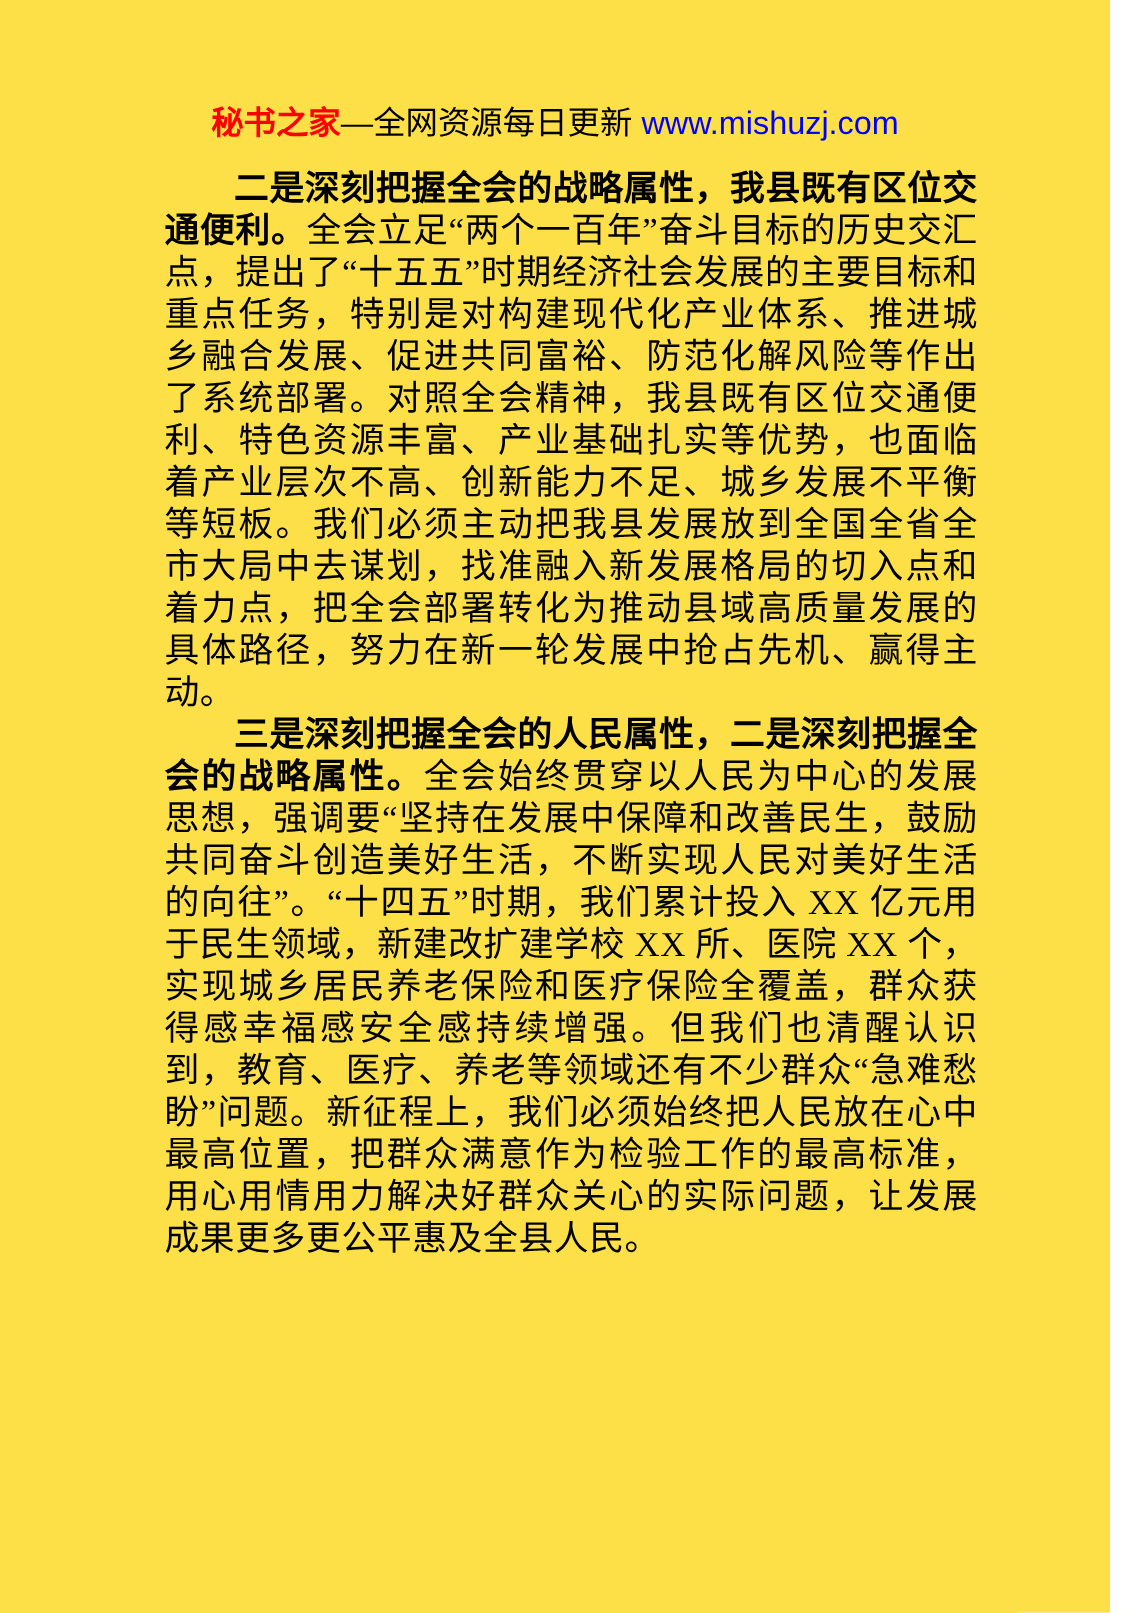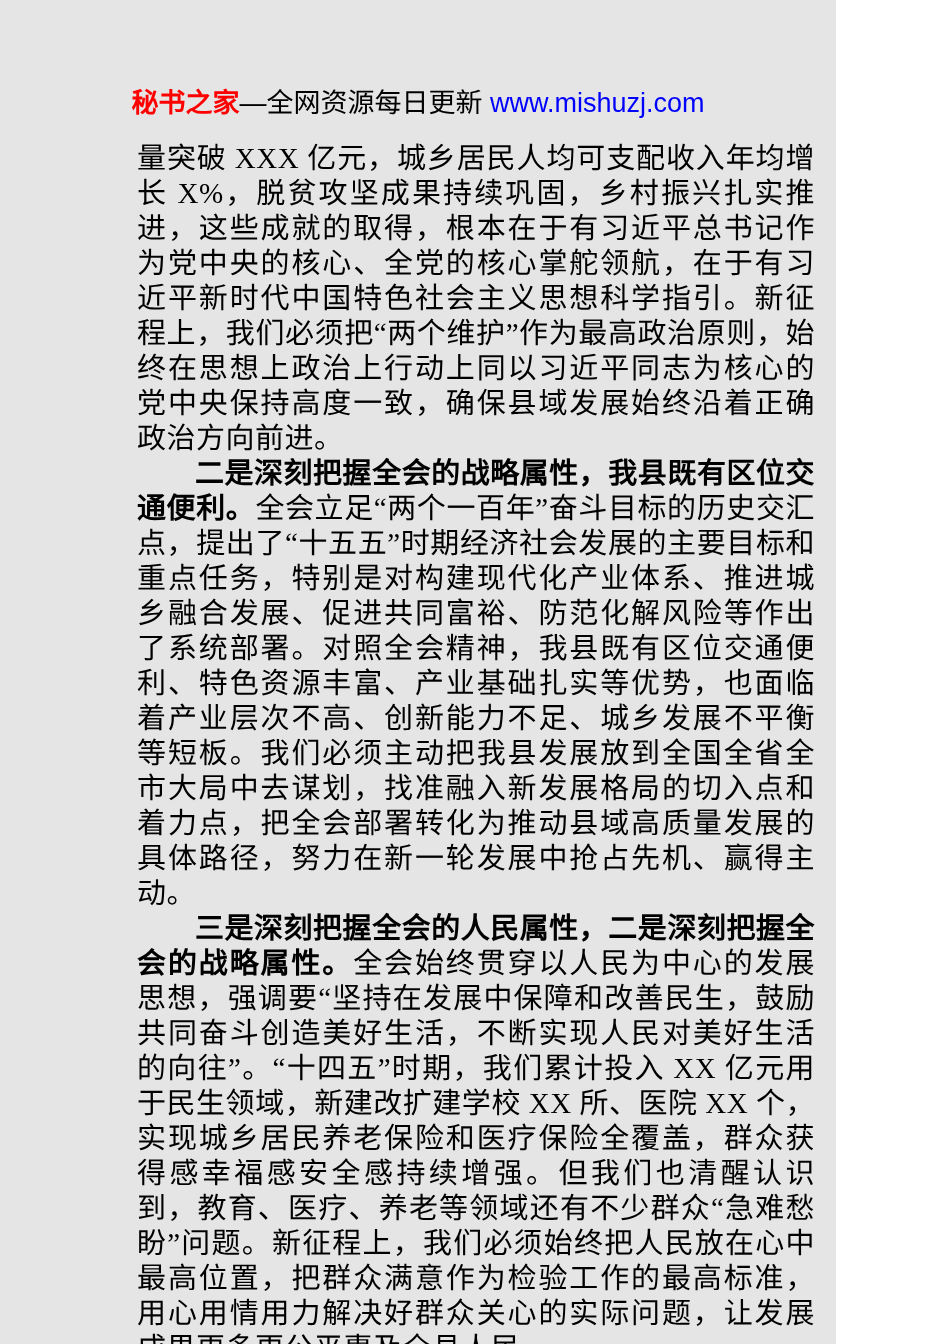--- a/index.html
+++ b/index.html
@@ -2,23 +2,23 @@
 <html lang="zh-CN" style="--brand-red: #ff0000; --link-blue: #0000ff; --text-black: #000000;"><head>
 <meta charset="utf-8">
 <style>
   html, body {
     margin: 0;
     padding: 0;
     background: #ffffff;
   }
   .page {
     position: relative;
-    width: 836px;
+    width: 925px;
     height: 1344px;
-    background: #e5e5e5;
+    background: #fde047;
     overflow: hidden;
     font-family: "Liberation Serif", "DejaVu Serif", serif;
     color: #000000;
   }
   .doc-header {
     padding-top: 86px;
     text-align: center;
     font-family: "Liberation Sans", "DejaVu Sans", sans-serif;
     font-size: 27px;
     line-height: 34px;
@@ -61,21 +61,20 @@
 <body>
 
 <div class="page">
 
   <div class="doc-header"><span class="brand">秘书之家</span><span class="tagline">—全网资源每日更新</span>
     <span class="site-url">www.mishuzj.com</span>
   </div>
 
   <div class="doc-body">
 
-    <p><span class="lead"></span><span>量突破 XXX 亿元，城乡居民人均可支配收入年均增长 X%，脱贫攻坚成果持续巩固，乡村振兴扎实推进，这些成就的取得，根本在于有习近平总书记作为党中央的核心、全党的核心掌舵领航，在于有习近平新时代中国特色社会主义思想科学指引。新征程上，我们必须把“两个维护”作为最高政治原则，始终在思想上政治上行动上同以习近平同志为核心的党中央保持高度一致，确保县域发展始终沿着正确政治方向前进。</span></p>
 
     <p class="indent"><span class="lead">二是深刻把握全会的战略属性，我县既有区位交通便利。</span><span>全会立足“两个一百年”奋斗目标的历史交汇点，提出了“十五五”时期经济社会发展的主要目标和重点任务，特别是对构建现代化产业体系、推进城乡融合发展、促进共同富裕、防范化解风险等作出了系统部署。对照全会精神，我县既有区位交通便利、特色资源丰富、产业基础扎实等优势，也面临着产业层次不高、创新能力不足、城乡发展不平衡等短板。我们必须主动把我县发展放到全国全省全市大局中去谋划，找准融入新发展格局的切入点和着力点，把全会部署转化为推动县域高质量发展的具体路径，努力在新一轮发展中抢占先机、赢得主动。</span></p>
 
     <p class="indent"><span class="lead">三是深刻把握全会的人民属性，二是深刻把握全会的战略属性。</span><span>全会始终贯穿以人民为中心的发展思想，强调要“坚持在发展中保障和改善民生，鼓励共同奋斗创造美好生活，不断实现人民对美好生活的向往”。“十四五”时期，我们累计投入 XX 亿元用于民生领域，新建改扩建学校 XX 所、医院 XX 个，实现城乡居民养老保险和医疗保险全覆盖，群众获得感幸福感安全感持续增强。但我们也清醒认识到，教育、医疗、养老等领域还有不少群众“急难愁盼”问题。新征程上，我们必须始终把人民放在心中最高位置，把群众满意作为检验工作的最高标准，用心用情用力解决好群众关心的实际问题，让发展成果更多更公平惠及全县人民。</span></p>
 
   </div>
 
 </div>
 
 </body></html>

